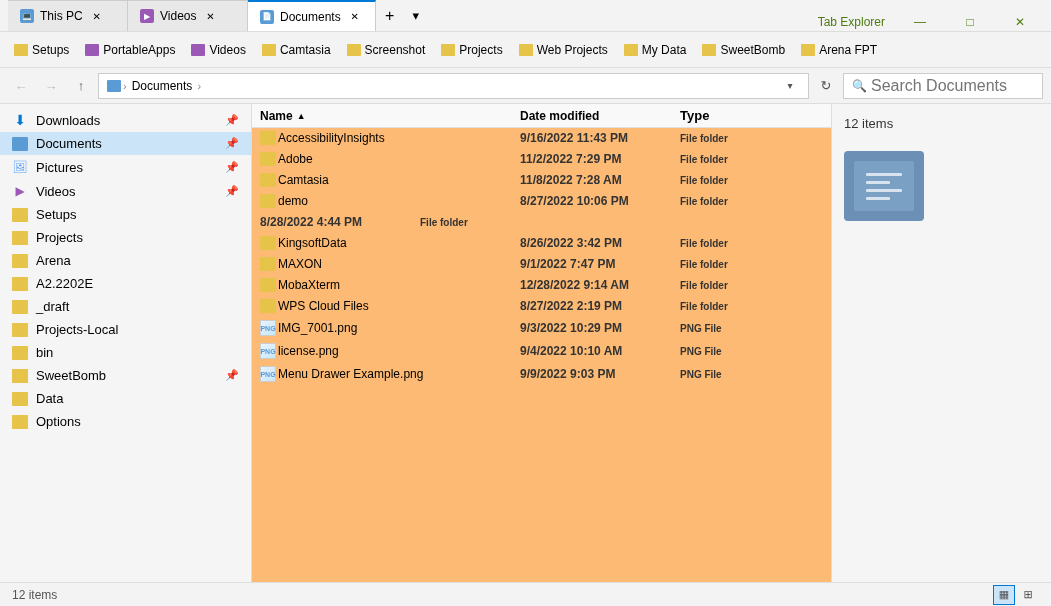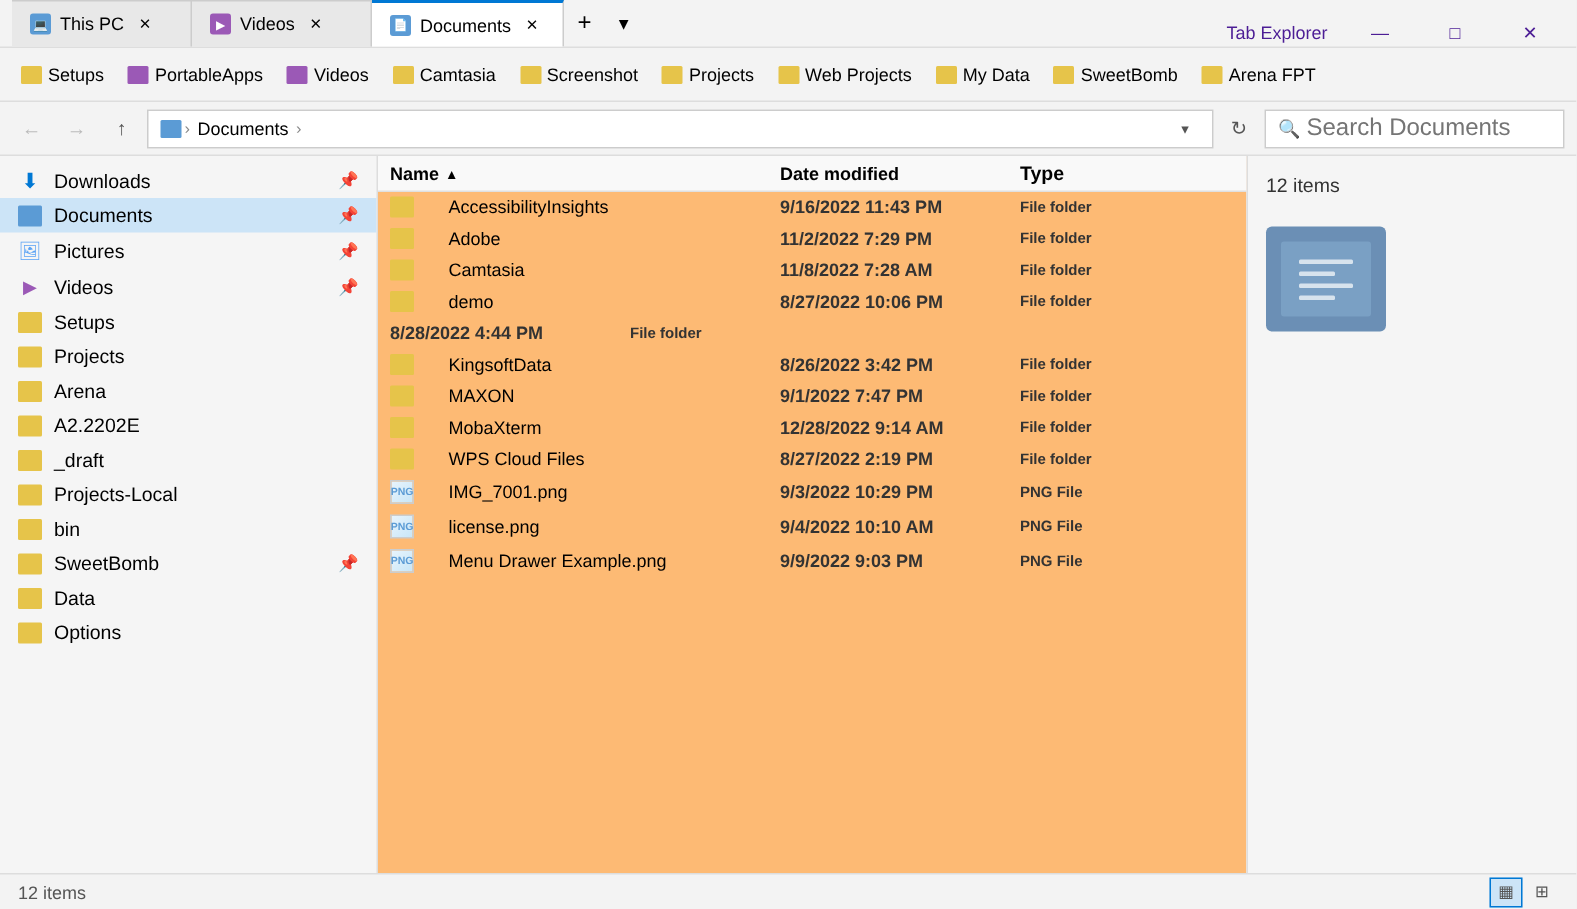--- a/index.html
+++ b/index.html
@@ -54,21 +54,21 @@
     .tab-overflow {
       width: 24px; height: 24px;
       display: flex; align-items: center; justify-content: center;
       cursor: pointer;
     }
     .title-bar-right {
       display: flex;
       align-items: center;
       gap: 4px;
       font-size: 12px;
-      color: #4c1d95;
+      color: #4d7c0f;
       margin-top: 12px;
     }
     .title-name { padding: 0 8px; }
     .window-btn {
       width: 46px; height: 32px;
       display: flex; align-items: center; justify-content: center;
       cursor: pointer;
       font-size: 12px;
     }
 
@@ -241,21 +241,21 @@
     .sort-arrow { font-size: 9px; }
     .file-row {
       display: flex;
       align-items: center;
       padding: 3px 8px;
       cursor: pointer;
       border-bottom: 1px solid transparent;
     }
     .file-row .col-name {
       font-weight: 400;
-      display: flex; align-items: center; gap: 23px;
+      display: flex; align-items: center; gap: 2px;
     }
     .file-row .col-date { font-size: 12px; color: #333; }
     .file-row .col-type { font-size: 10px; color: #333; }
     .file-folder-icon {
       width: 16px; height: 14px;
       background: #e6c44a;
       border-radius: 1px;
       flex-shrink: 0;
     }
     .png-icon {

